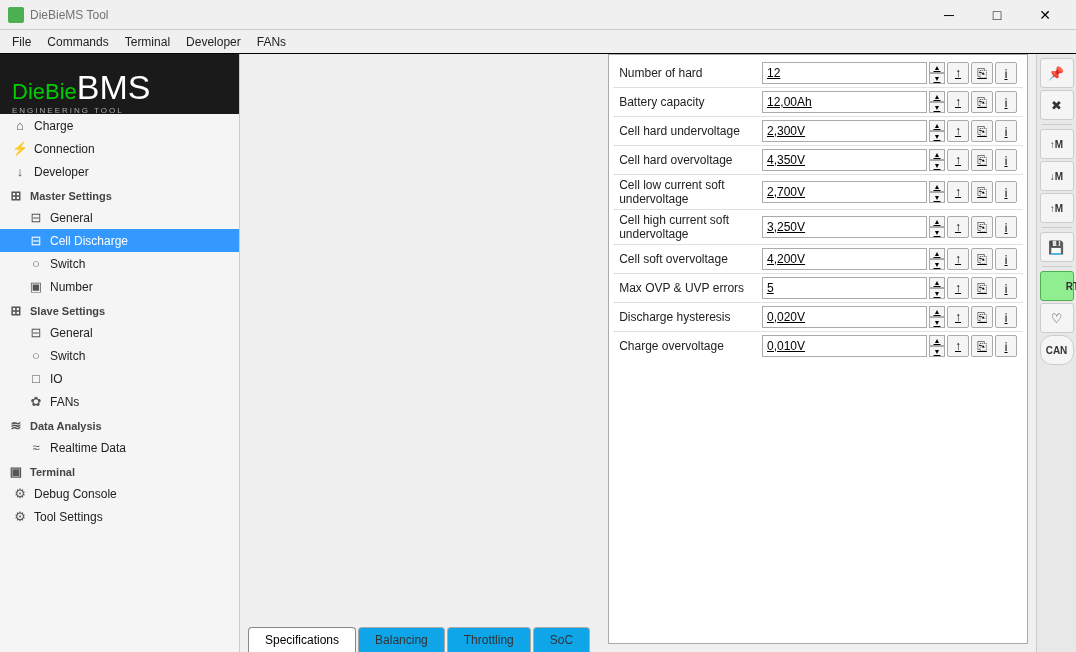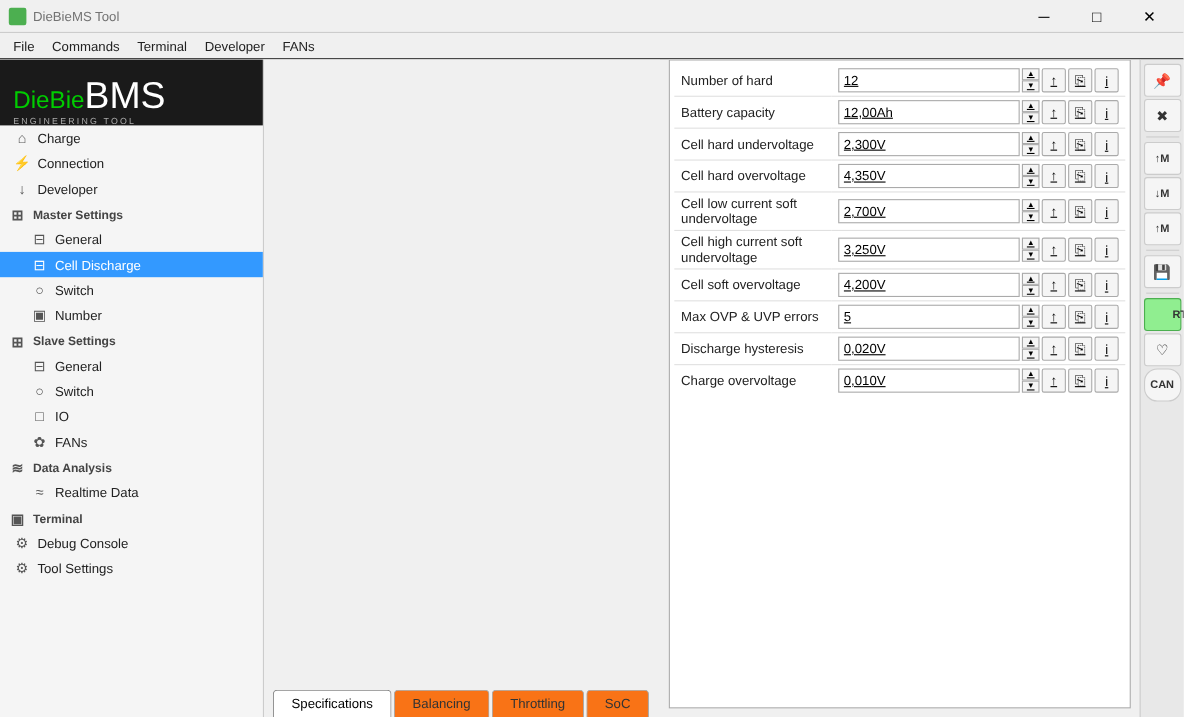--- a/index.html
+++ b/index.html
@@ -139,21 +139,21 @@
     .tabs-container {
       display: flex;
       align-items: flex-end;
       padding: 8px 8px 0 8px;
       background: #f0f0f0;
     }
     .tab {
       padding: 5px 16px;
       border: 1px solid #aaa;
       border-bottom: none;
-      background: #f97316;
+      background: #0ea5e9;
       cursor: pointer;
       font-size: 12px;
       color: #333;
       border-radius: 4px 4px 0 0;
       margin-right: 2px;
       position: relative;
     }
     .tab.active {
       background: white;
       color: #000;

